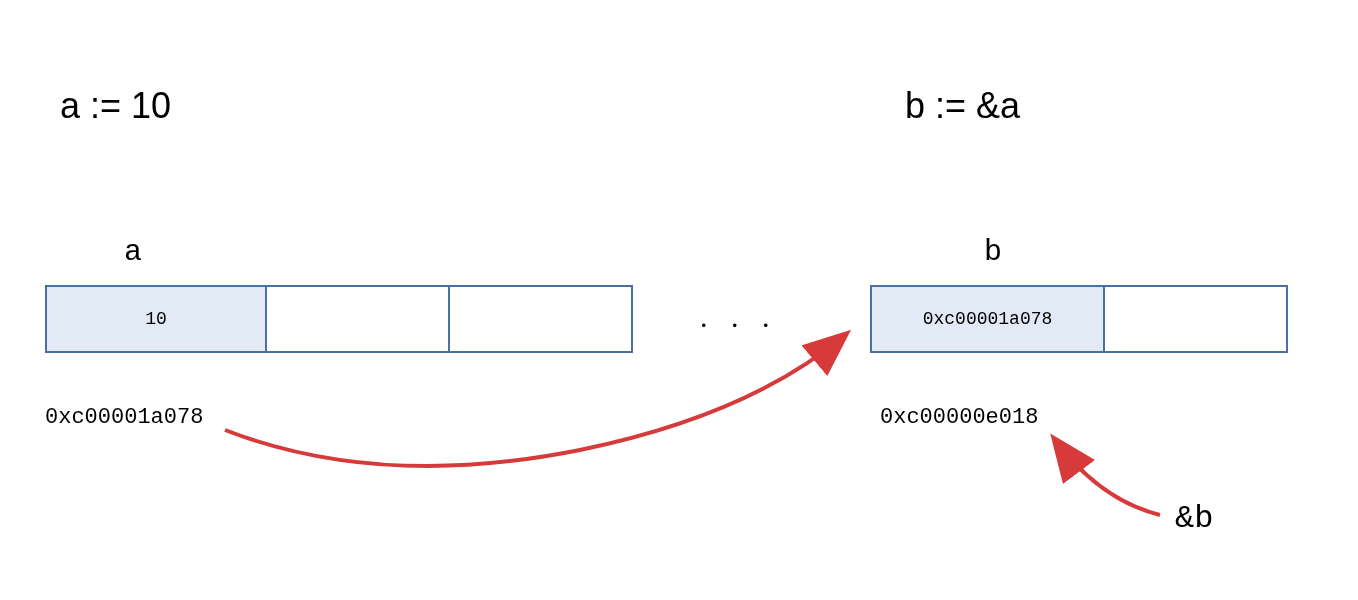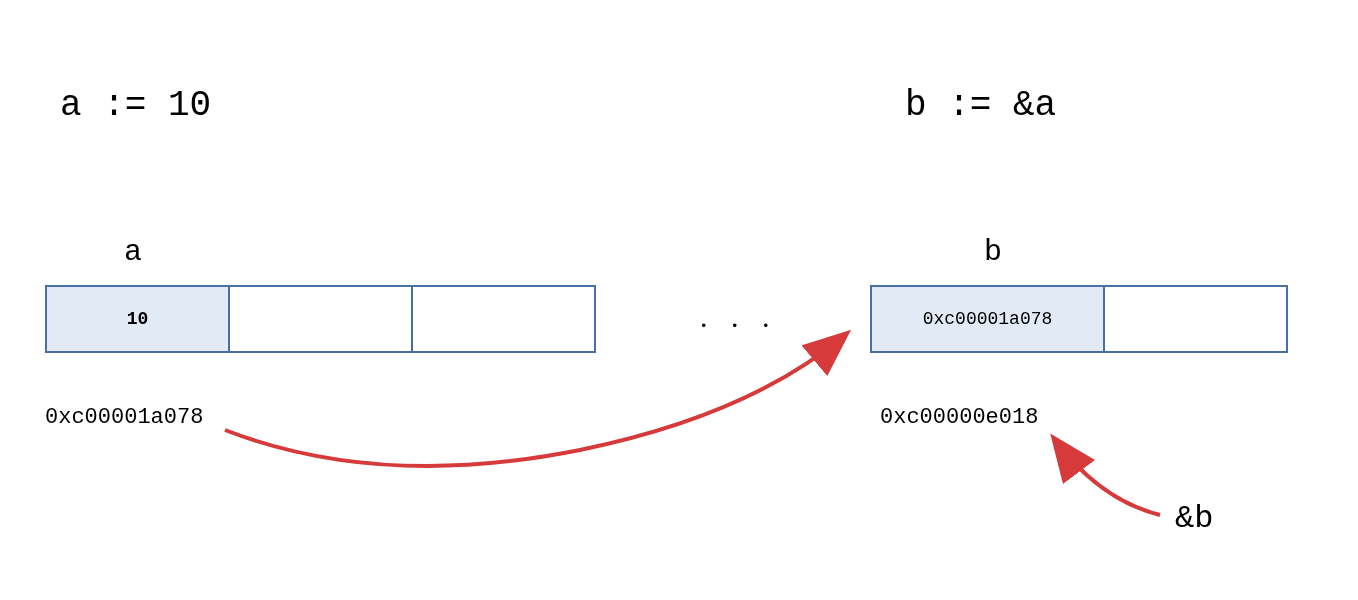--- a/index.html
+++ b/index.html
@@ -10,21 +10,21 @@
     body {
       width: 1358px;
       height: 600px;
       background: white;
       font-family: "Comic Sans MS", "Marker Felt", cursive;
       position: relative;
     }
     .declaration {
       position: absolute;
       font-size: 36px;
-      font-family: Liberation Mono, monospace;
+      font-family: Liberation Sans, sans-serif;
       font-weight: 500;
     }
     .var-label {
       position: absolute;
       font-size: 30px;
       font-family: "Courier New", monospace;
       text-align: center;
     }
     .memory-row {
       position: absolute;
@@ -75,21 +75,21 @@
 
 <div class="declaration" style="left:60px; top:85px;">a := 10</div>
 
 <div class="declaration" style="left:905px; top:85px;">b := &amp;a</div>
 
 <div class="var-label" style="left:118px; top:235px; width:30px;">a</div>
 
 <div class="var-label" style="left:978px; top:235px; width:30px;">b</div>
 
 <div class="memory-row" style="left:45px; top:285px;">
-  <div class="memory-cell filled" style="width:185px;font-weight:bold;">10</div>
+  <div class="memory-cell filled" style="width:222px;">10</div>
   <div class="memory-cell" style="width:185px;"></div>
   <div class="memory-cell" style="width:185px;"></div>
 </div>
 
 <div class="ellipsis" style="left:700px; top:300px;">. . .</div>
 
 <div class="memory-row" style="left:870px; top:285px;">
   <div class="memory-cell filled" style="width:235px;">0xc00001a078</div>
   <div class="memory-cell" style="width:185px;"></div>
 </div>

